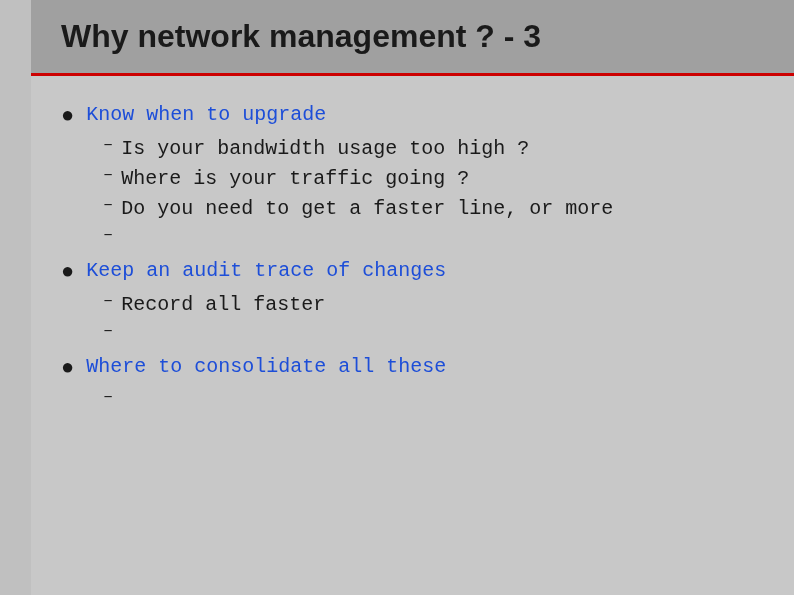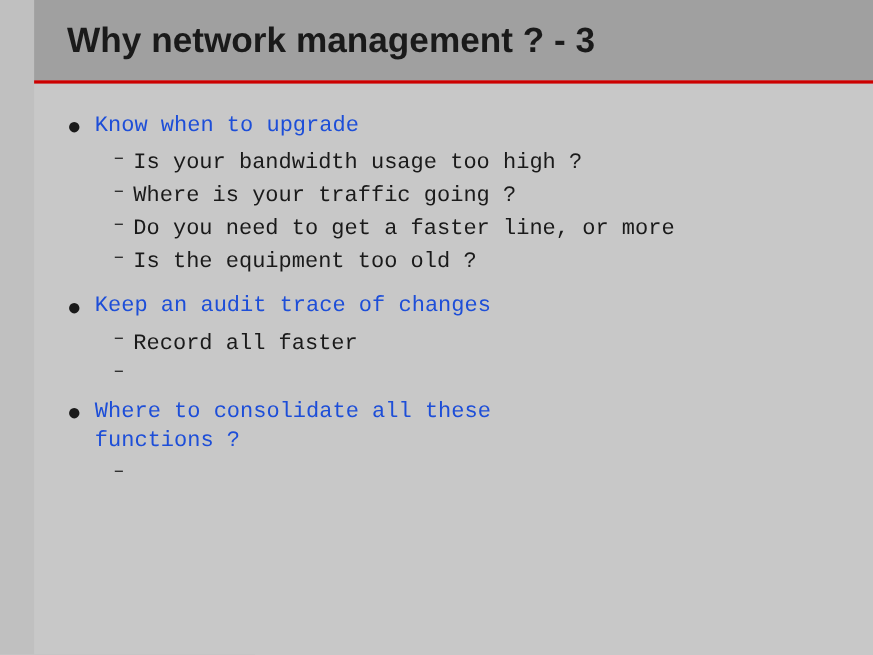--- a/index.html
+++ b/index.html
@@ -135,21 +135,20 @@
           <span class="sub-text">Where is your traffic going ?</span>
         </div>
         <div class="sub-item">
           <span class="sub-dash">–</span>
           <div>
             <span class="sub-text">Do you need to get a faster line, or more</span>
           </div>
         </div>
         <div class="sub-item">
           <span class="sub-dash">–</span>
-          <span class="sub-text">Is the equipment too old ?</span>
         </div>
       </div>
     </div>
 
     <div class="bullet-section">
       <div class="bullet-item">
         <span class="bullet-dot">●</span>
         <span class="bullet-label">Keep an audit trace of changes</span>
       </div>
       <div class="sub-items">
@@ -163,21 +162,20 @@
           </div>
         </div>
       </div>
     </div>
 
     <div class="bullet-section">
       <div class="bullet-item">
         <span class="bullet-dot">●</span>
         <div>
           <div class="bullet-label">Where to consolidate all these</div>
-          <div class="bullet-label">functions ?</div>
         </div>
       </div>
       <div class="sub-items">
         <div class="sub-item">
           <span class="sub-dash">–</span>
         </div>
       </div>
     </div>
 
   </div>

